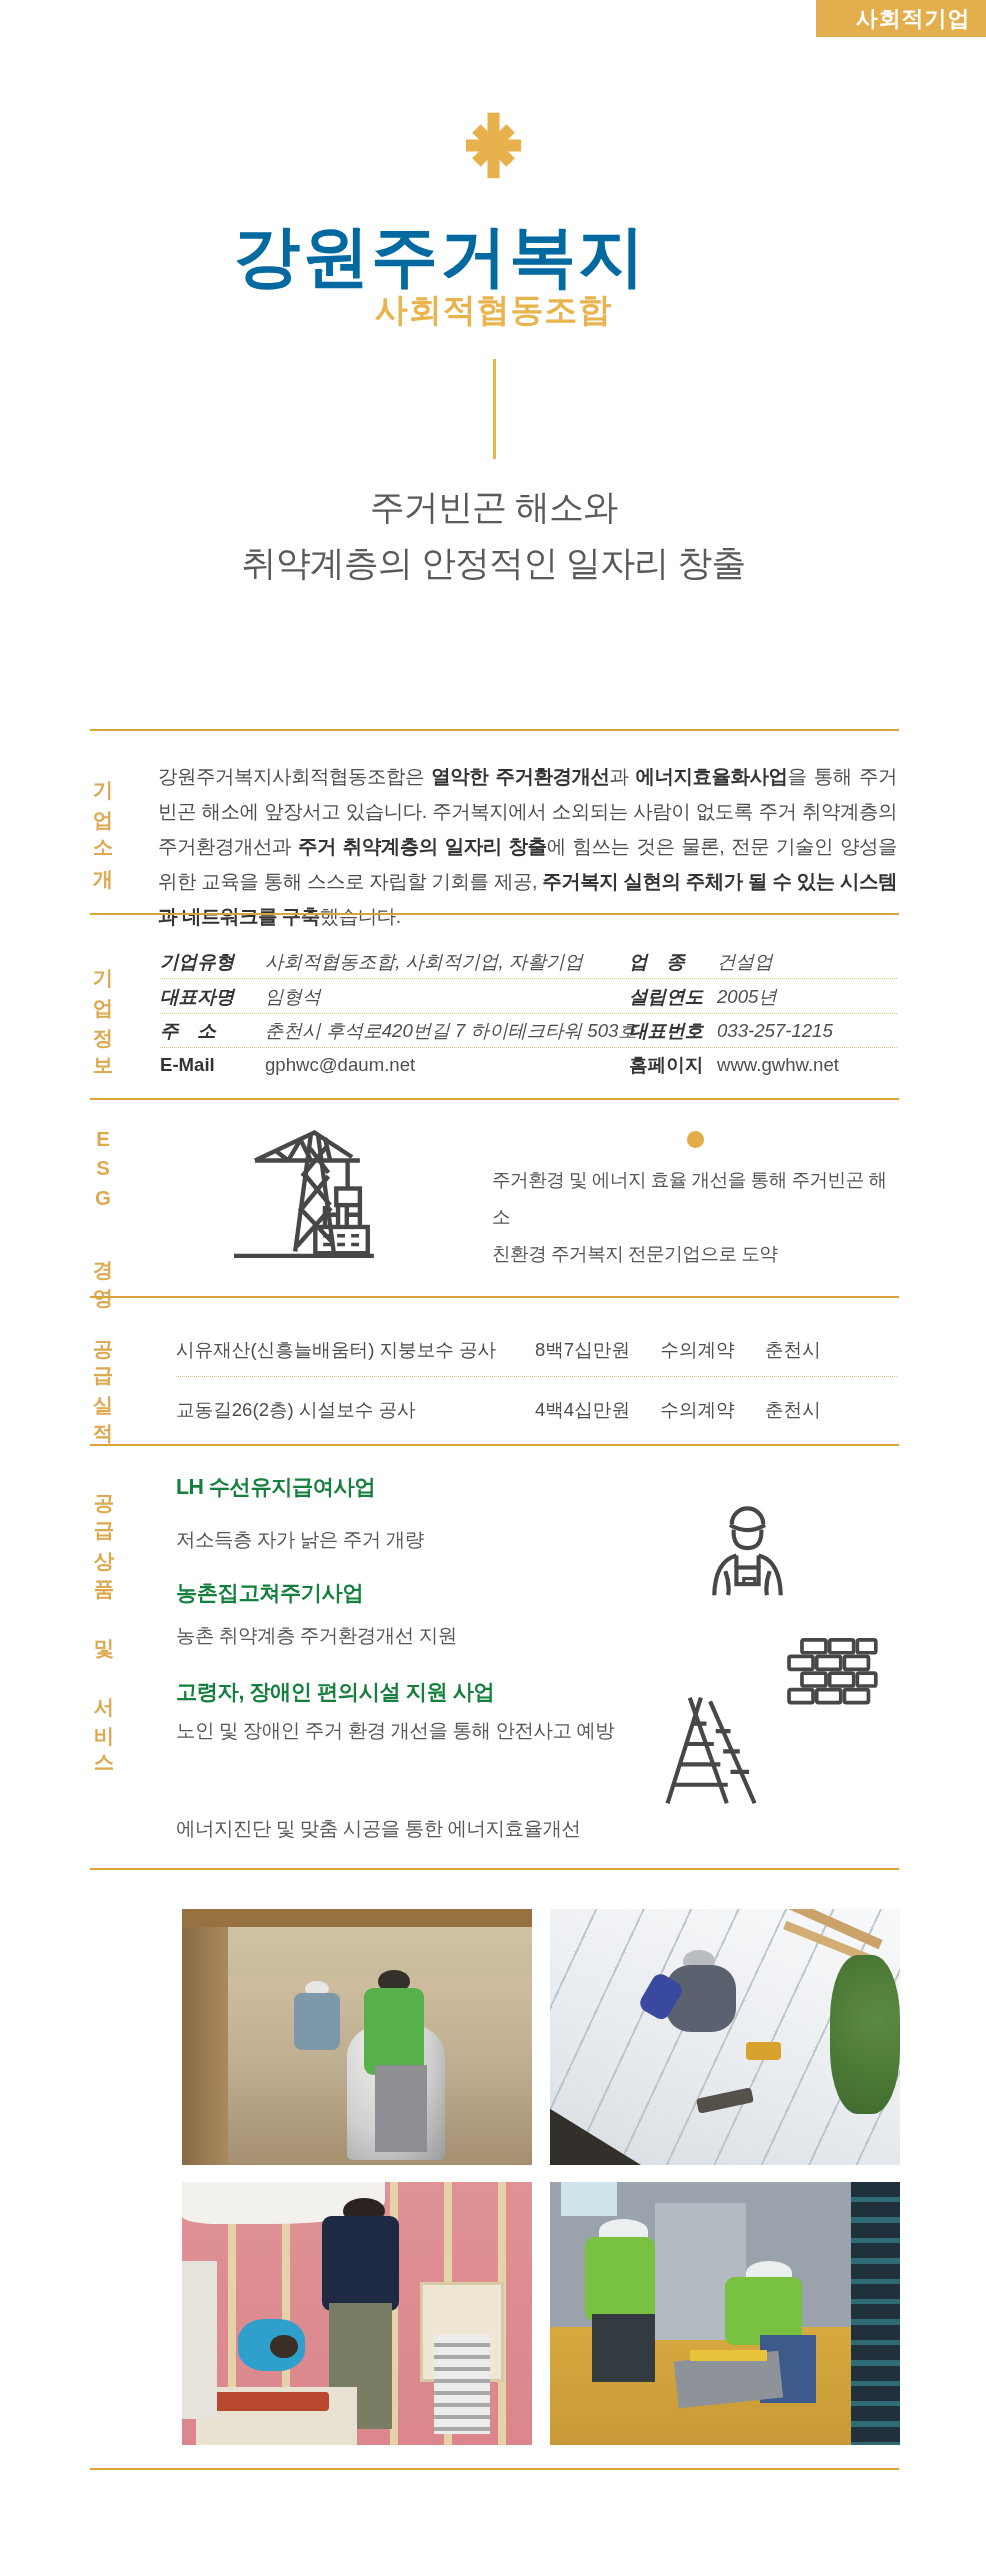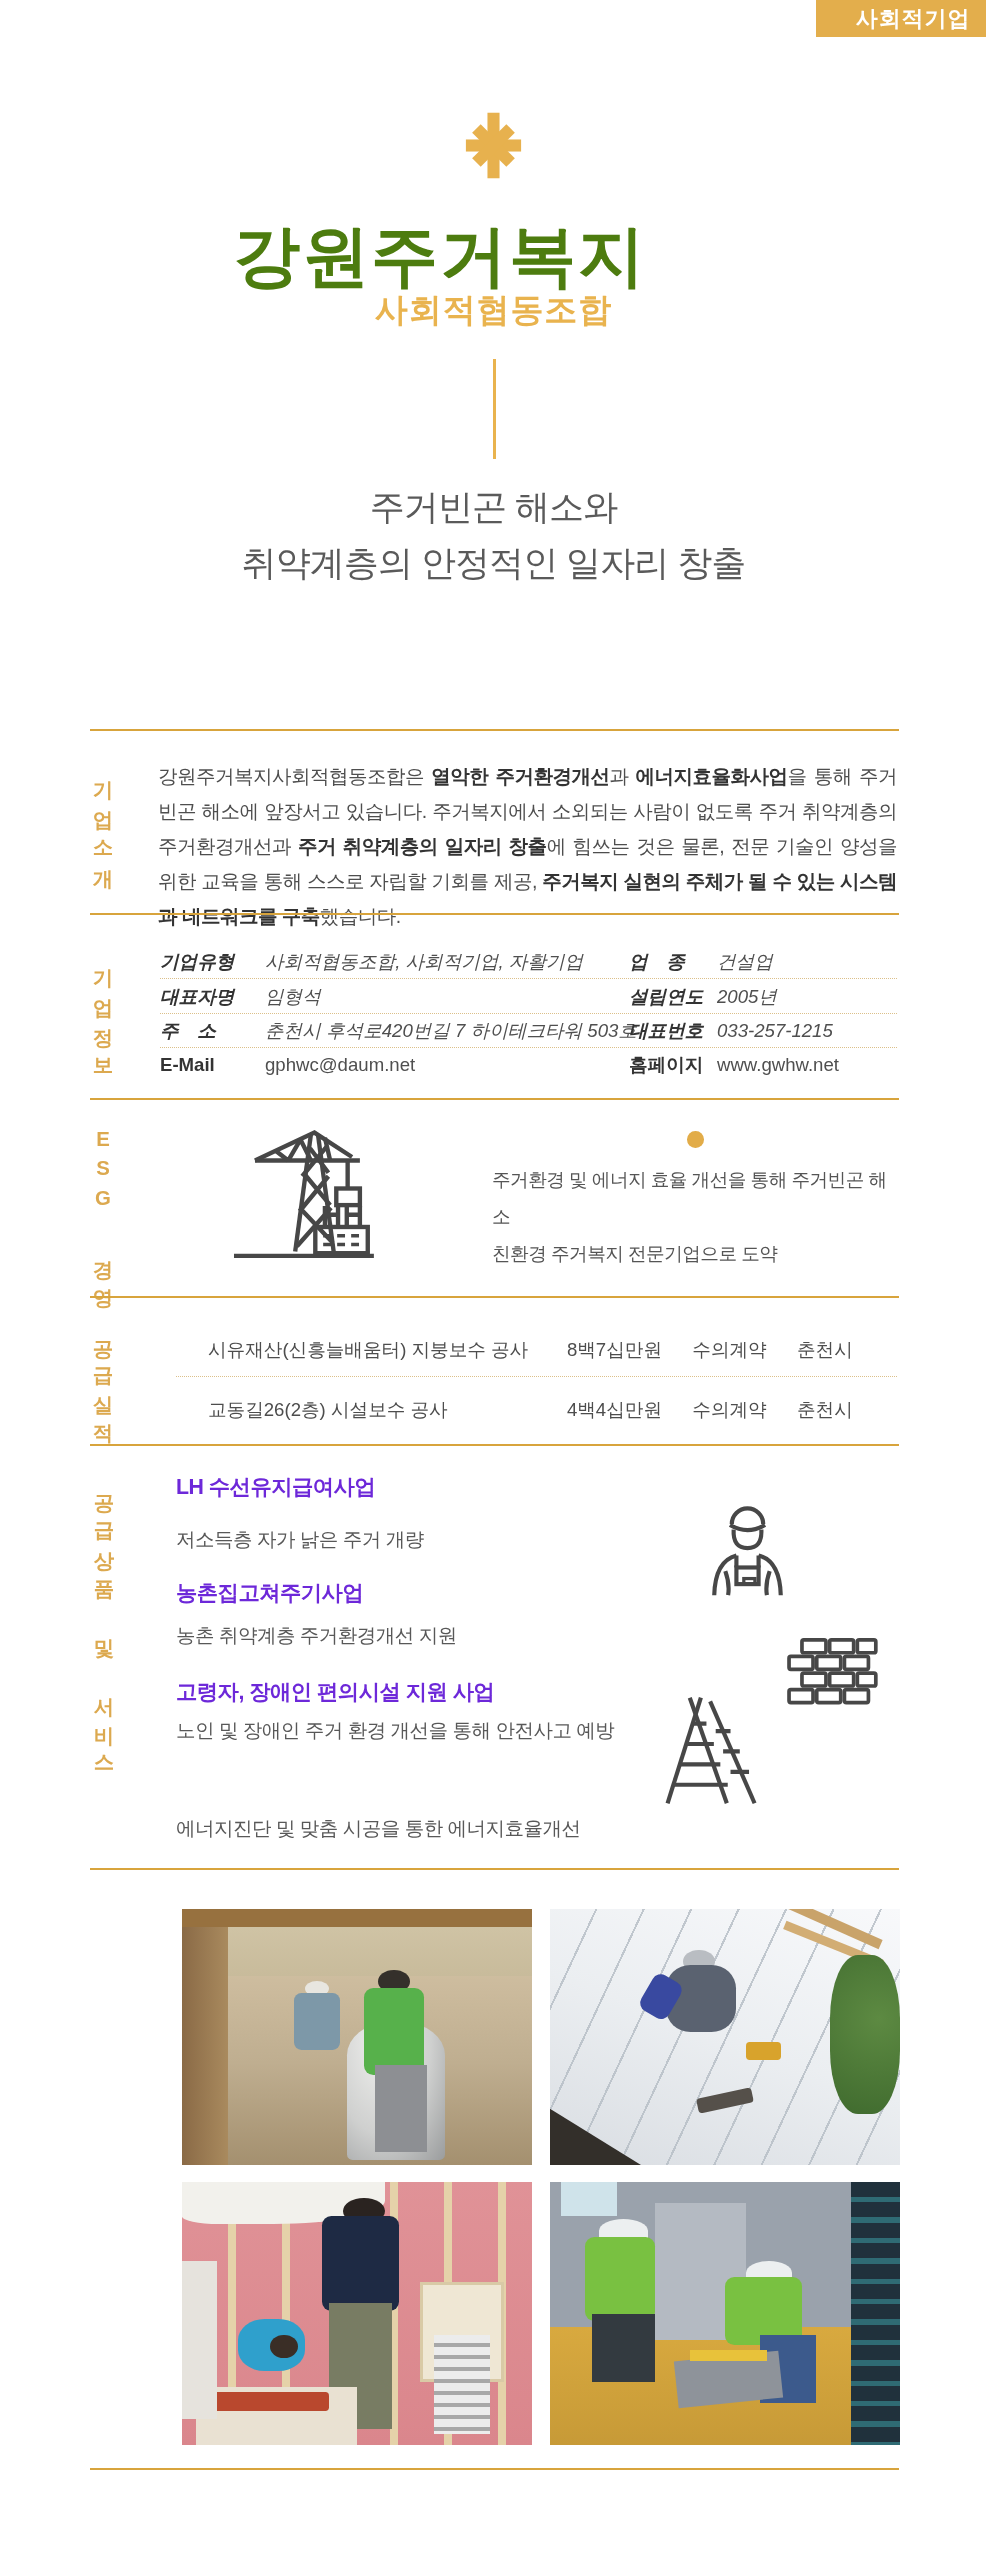--- a/index.html
+++ b/index.html
@@ -8,21 +8,21 @@
   .page { position:relative; width:987px; height:2576px; background:#ffffff; overflow:hidden; margin:0 auto; }
 
   
   .badge { position:absolute; top:0; right:0; width:171px; height:37px; background:#E3AE4C;
            color:#ffffff; font-size:22px; font-weight:700; line-height:37px; text-align:right;
            padding-right:16.7px; letter-spacing:0.9px; }
 
   
   .logo { position:absolute; left:459px; top:111px; width:69px; height:69px; }
   .title { position:absolute; left:0; top:211px; width:880px; text-align:center;
-           font-size:67px; font-weight:800; color:#4d7c0f; letter-spacing:1.9px; }
+           font-size:67px; font-weight:800; color:#0369a1; letter-spacing:1.9px; }
   .subtitle { position:absolute; left:0; top:288px; width:987px; text-align:center;
               font-size:33px; font-weight:800; color:#E9B34E; letter-spacing:0.9px; }
   .vline { position:absolute; left:493px; top:359px; width:2.8px; height:100px; background:#E9B34E; }
   .tagline { position:absolute; left:0; width:987px; text-align:center;
              font-size:35px; font-weight:300; color:#5a5a5a; letter-spacing:-0.9px; }
   .tg1 { top:484px; } .tg2 { top:540px; }
 
   
   .hline { position:absolute; left:90px; width:809px; height:1.9px; background:#D8A43C; }
   .vlabel { position:absolute; left:89px; width:28px; color:#DCA94F; font-size:20.4px; font-weight:700;
@@ -41,30 +41,30 @@
   .ival { left:105px; }
   .irlab { left:469px; font-weight:700; color:#333333; }
   .irval { left:557px; }
 
   
   .crane { position:absolute; left:227px; top:1118px; width:153px; height:148px; }
   .esg-dot { position:absolute; left:687px; top:1131px; width:16.7px; height:16.7px; border-radius:50%; background:#E2AC48; }
   .esg-lines { position:absolute; left:492px; top:1161px; width:408px; font-size:18.6px; line-height:37px; color:#555555; letter-spacing:-0.5px; }
 
   
-  .srow { position:absolute; left:176px; width:721px; height:33px; line-height:33px; font-size:18.6px; color:#4d4d4d;margin-left:32px; }
+  .srow { position:absolute; left:176px; width:721px; height:33px; line-height:33px; font-size:18.6px; color:#4d4d4d; }
   .scell { position:absolute; top:0; white-space:nowrap; }
   .sname { left:0; }
   .samount { left:315px; width:139px; text-align:right; }
   .smethod { left:468px; width:107px; text-align:center; }
   .sclient { left:589px; width:88px; text-align:left; }
   .sdot { position:absolute; left:176px; top:1376px; width:721px; border-top:0.9px dotted #DCC08A; }
 
   
-  .ptitle { position:absolute; left:176px; font-size:21.3px; font-weight:700; color:#6d28d9; letter-spacing:-0.5px; white-space:nowrap; }
+  .ptitle { position:absolute; left:176px; font-size:21.3px; font-weight:700; color:#15803d; letter-spacing:-0.5px; white-space:nowrap; }
   .pdesc  { position:absolute; left:176px; font-size:19.5px; color:#585858; letter-spacing:-0.5px; white-space:nowrap; }
   .svc-icon { position:absolute; }
 
   
   .photo { position:absolute; overflow:hidden; background:#cccccc; }
   .ph { position:absolute; }
   .p1 { left:182px; top:1909px; width:350px; height:256px;
         background:linear-gradient(180deg,#d8cdb2 0%,#cdbc9e 28%,#bfae90 60%,#a4906f 100%); }
   .p2 { left:550px; top:1909px; width:350px; height:256px;
         background:repeating-linear-gradient(115deg,rgba(205,210,216,0) 0 41px,rgba(180,188,196,.8) 41px 43px),

